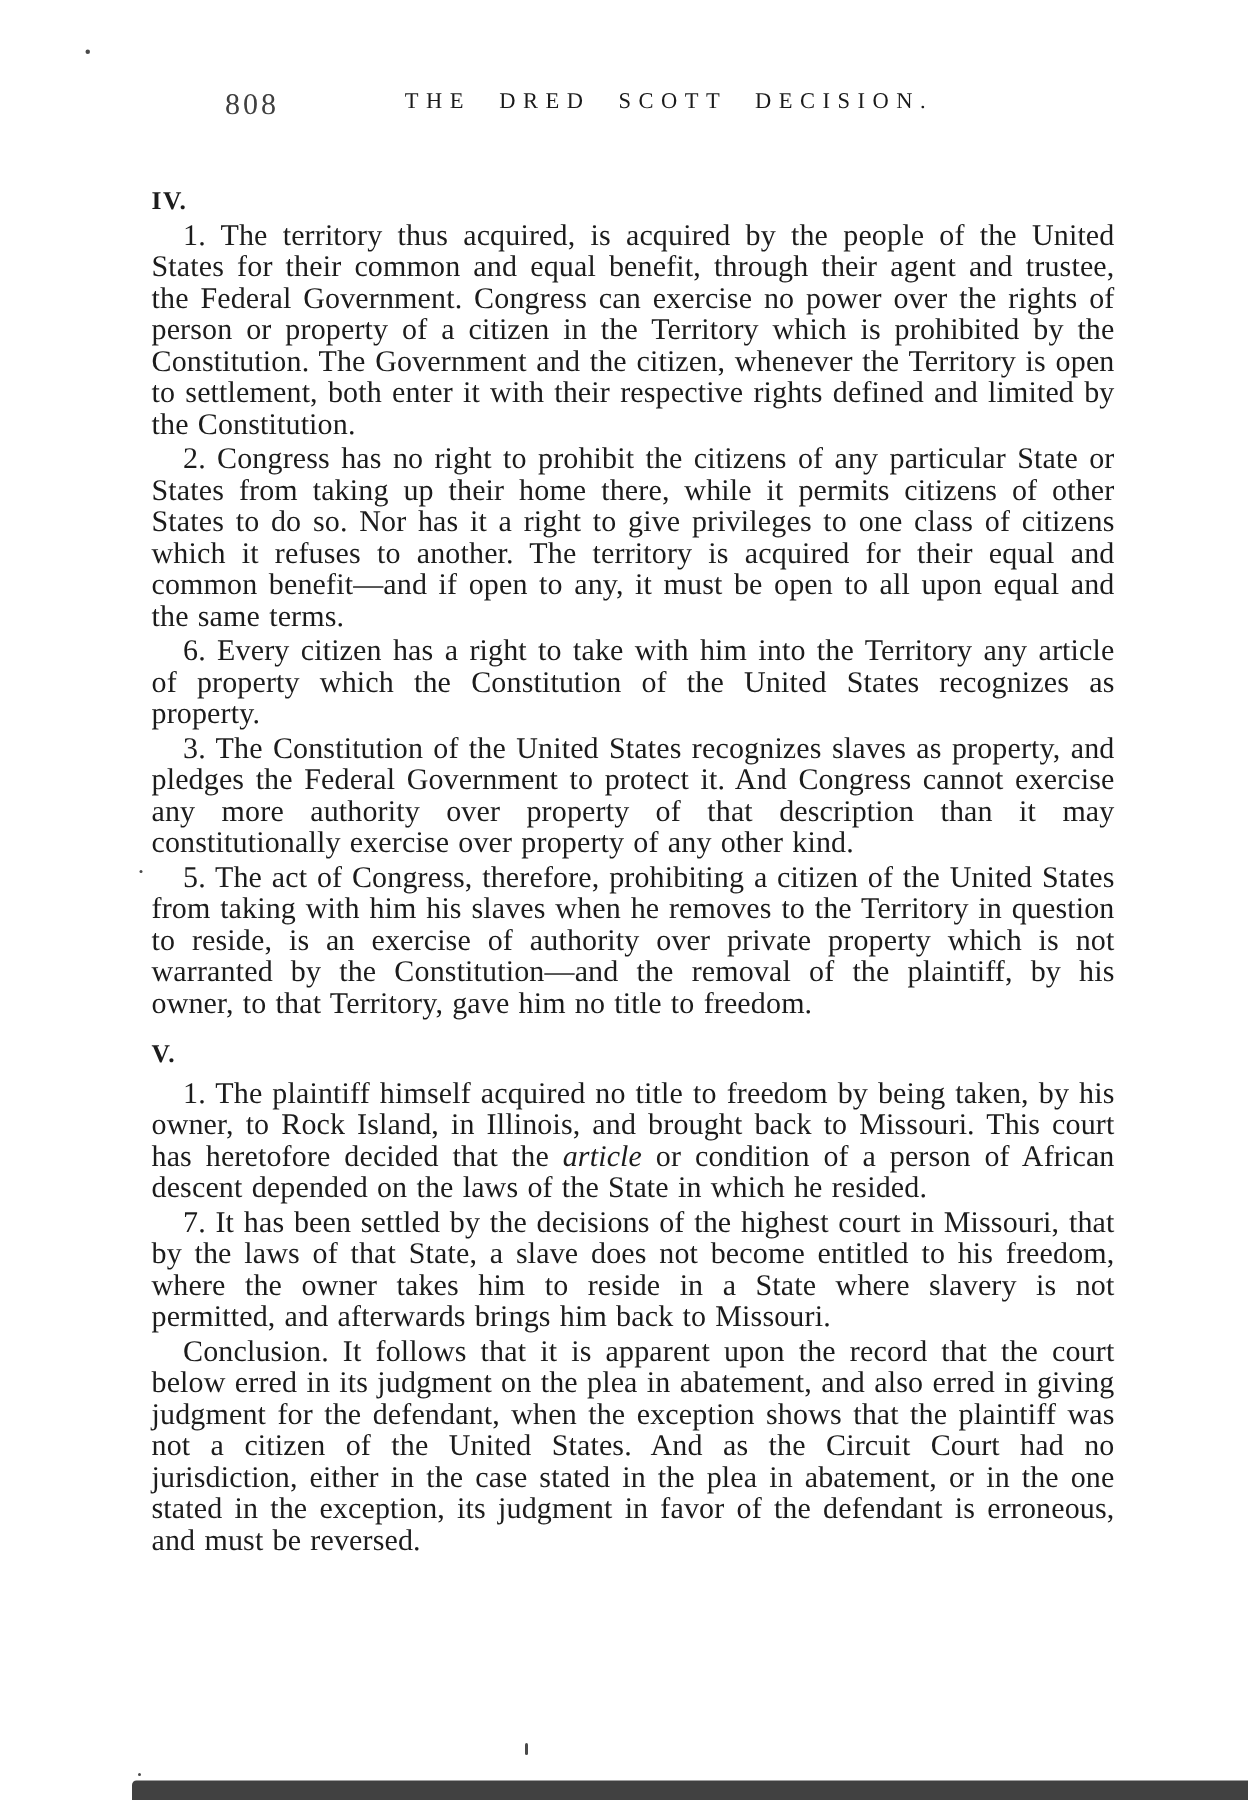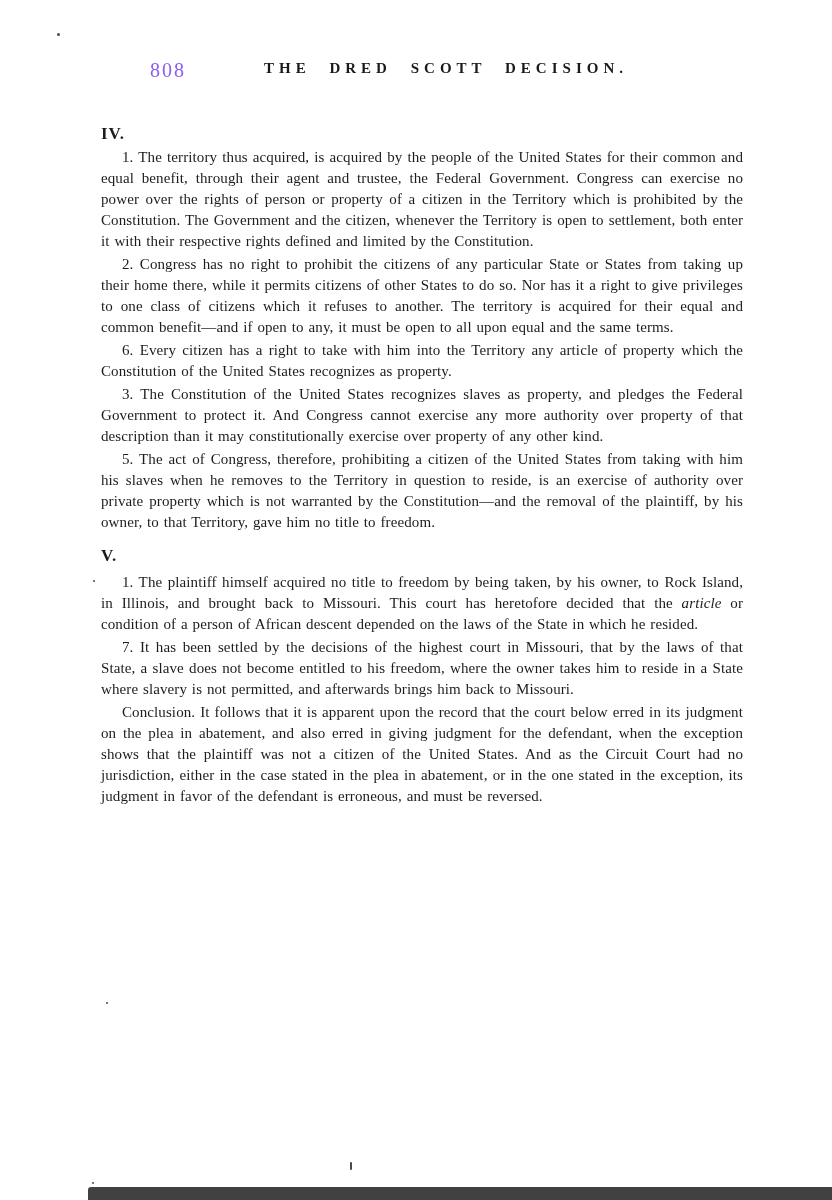--- a/index.html
+++ b/index.html
@@ -13,30 +13,30 @@
     overflow: hidden;
     margin: 0 auto;
   }
   .page-number {
     position: absolute;
     left: 150px;
     top: 59px;
     font-size: 20px;
     letter-spacing: 2px;
     font-weight: normal;
-    color: #8b5cf6;
+    color: #404040;
   }
   .running-title {
     position: absolute;
     left: 446px;
     top: 60px;
     transform: translateX(-50%);
     margin: 0;
     font-size: 15px;
-    font-weight: bold;
+    font-weight: normal;
     letter-spacing: 5px;
     word-spacing: 10px;
     white-space: nowrap;
     color: #1a1a1a;
   }
   .text-block {
     position: absolute;
     left: 101px;
     top: 124px;
     width: 642px;
@@ -47,21 +47,21 @@
     font-size: 17px;
     line-height: 20px;
     margin: 0 0 3px 0;
     letter-spacing: 1px;
   }
   .section-heading:not(:first-child) { margin-top: 13px; margin-bottom: 6px; }
   .para {
     margin: 0 0 2px 0;
     text-align: justify;
     text-indent: 21px;
-    font-size: 15px;
+    font-size: 20px;
     line-height: 21px;
     word-spacing: 1px;
     letter-spacing: 0.1px;
   }
   .speck { position: absolute; background: #4a4a4a; border-radius: 50%; }
   .speck.s1 { left: 57px;  top: 33px;   width: 3px; height: 3px; }
   .speck.s2 { left: 93px;  top: 580px;  width: 2px; height: 2px; }
   .speck.s3 { left: 106px; top: 1002px; width: 2px; height: 2px; }
   .speck.s4 { left: 350px; top: 1162px; width: 2px; height: 8px; border-radius: 1px; }
   .speck.s5 { left: 92px;  top: 1182px; width: 2px; height: 2px; }

